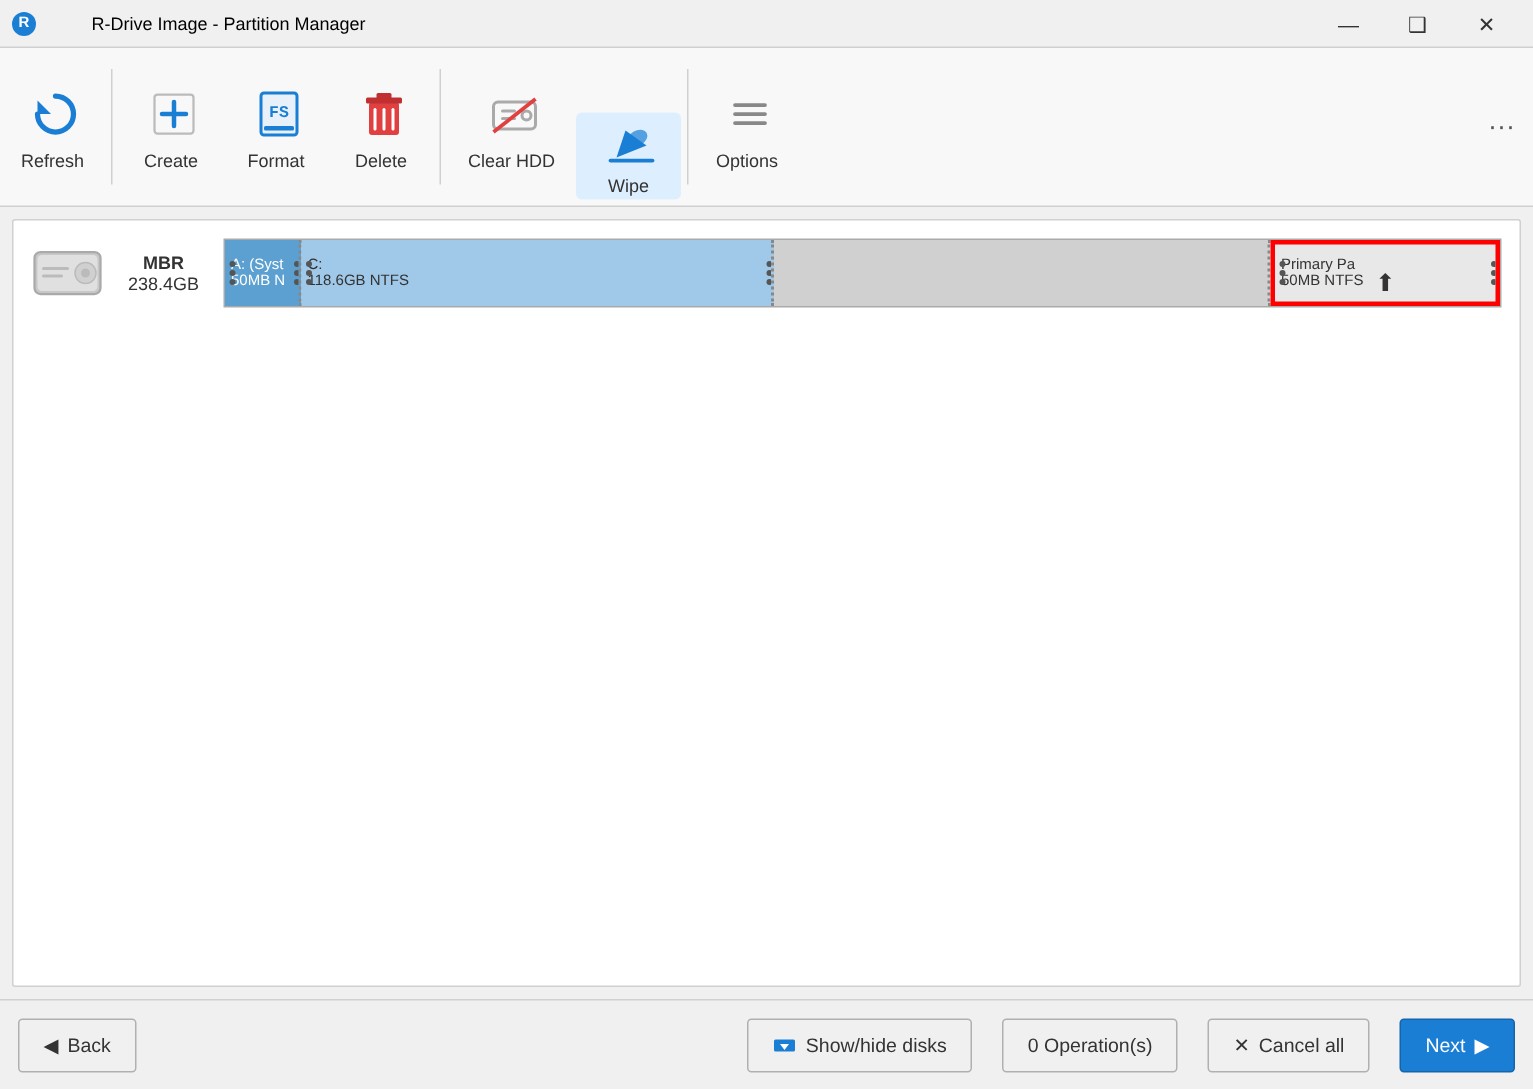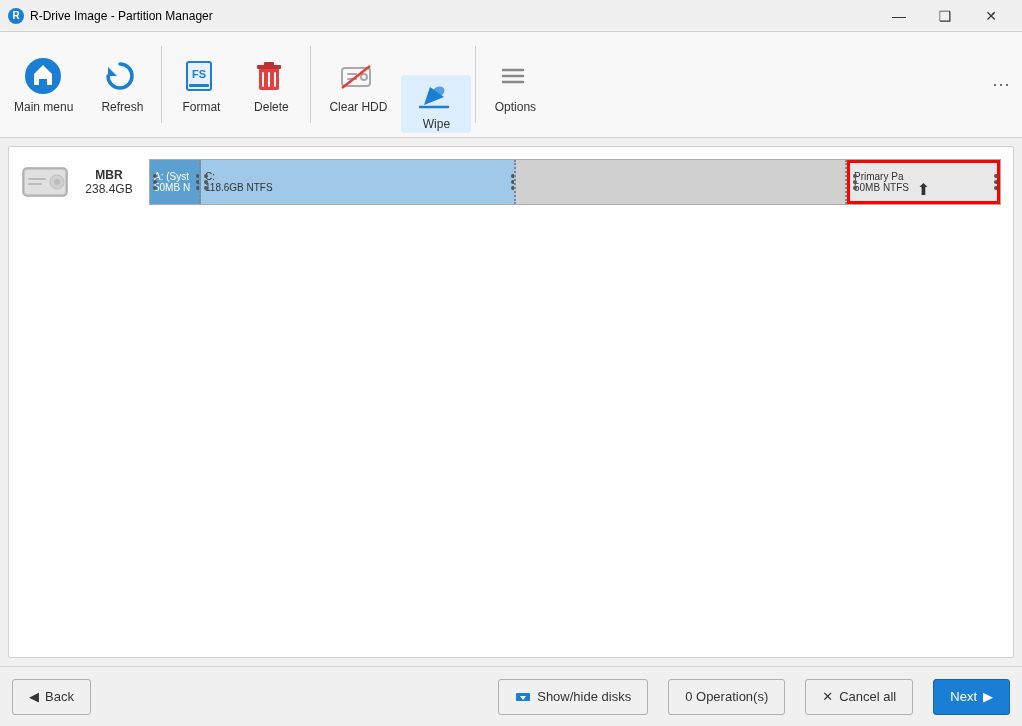--- a/index.html
+++ b/index.html
@@ -30,20 +30,21 @@
       margin-right: 6px;
       background: #1a7fd4;
       border-radius: 50%;
       display: flex; align-items: center; justify-content: center;
       color: white; font-size: 10px; font-weight: bold;
     }
     .title-bar-text {
       flex: 1;
       font-size: 12px;
       color: #000;
+      margin-left: 31px;
     }
     .title-bar-controls {
       display: flex;
       gap: 0;
     }
     .title-btn {
       width: 46px;
       height: 32px;
       background: transparent;
       border: none;
@@ -73,22 +74,23 @@
       min-width: 70px;
       gap: 4px;
       border: none;
       background: transparent;
     }
     .toolbar-item.active { background: #ddeeff; margin-top: 39px; }
     .toolbar-item.disabled { opacity: 0.4; cursor: default; }
     .toolbar-item .icon {
       width: 40px;
       height: 40px;
-      display: flex; align-items: center; justify-content: flex-start;
+      display: flex; align-items: center; justify-content: flex-end;
       font-size: 28px;
+      font-family: Liberation Mono, monospace;
     }
     .toolbar-item .label {
       font-size: 12px;
       color: #333;
       text-align: center;
     }
     .toolbar-separator {
       width: 1px;
       background: #d0d0d0;
       margin: 10px 4px;
@@ -260,42 +262,43 @@
   <span class="title-bar-text">R-Drive Image - Partition Manager</span>
   <div class="title-bar-controls">
     <button class="title-btn">—</button>
     <button class="title-btn">❑</button>
     <button class="title-btn close">✕</button>
   </div>
 </div>
 
 <div class="toolbar">
 
-  <button class="toolbar-item">
-    <div class="icon icon-home">
-      <svg width="38" height="38" viewBox="0 0 38 38">
-        <circle cx="19" cy="19" r="18" fill="#1a7fd4"></circle>
-        <path d="M19 8 L10 17 L10 28 L15 28 L15 22 L23 22 L23 28 L28 28 L28 17 Z" fill="white"></path>
-      </svg>
-    </div>
-    <span class="label">Main menu</span>
-  </button>
 
   <button class="toolbar-item">
     <div class="icon">
       <svg width="36" height="36" viewBox="0 0 36 36">
         <path d="M18 6 A12 12 0 1 1 6 18" fill="none" stroke="#1a7fd4" stroke-width="3.5" stroke-linecap="round"></path>
         <polygon points="6,9 6,18 15,18" fill="#1a7fd4"></polygon>
       </svg>
     </div>
     <span class="label">Refresh</span>
   </button>
 
   <div class="toolbar-separator"></div>
 
+  <button class="toolbar-item">
+    <div class="icon">
+      <svg width="36" height="36" viewBox="0 0 36 36">
+        <rect x="5" y="5" width="26" height="26" rx="2" fill="none" stroke="#bbb" stroke-width="1.5"></rect>
+        <line x1="18" y1="10" x2="18" y2="26" stroke="#1a7fd4" stroke-width="3" stroke-linecap="round"></line>
+        <line x1="10" y1="18" x2="26" y2="18" stroke="#1a7fd4" stroke-width="3" stroke-linecap="round"></line>
+      </svg>
+    </div>
+    <span class="label">Create</span>
+  </button>
 
 
   <button class="toolbar-item">
     <div class="icon">
       <svg width="36" height="36" viewBox="0 0 36 36">
         <rect x="6" y="4" width="24" height="28" rx="2" fill="#e8f0fa" stroke="#1a7fd4" stroke-width="2"></rect>
         <text x="18" y="20" text-anchor="middle" font-size="11" fill="#1a7fd4" font-weight="bold">FS</text>
         <rect x="8" y="26" width="20" height="3" rx="1" fill="#1a7fd4"></rect>
       </svg>
     </div>

